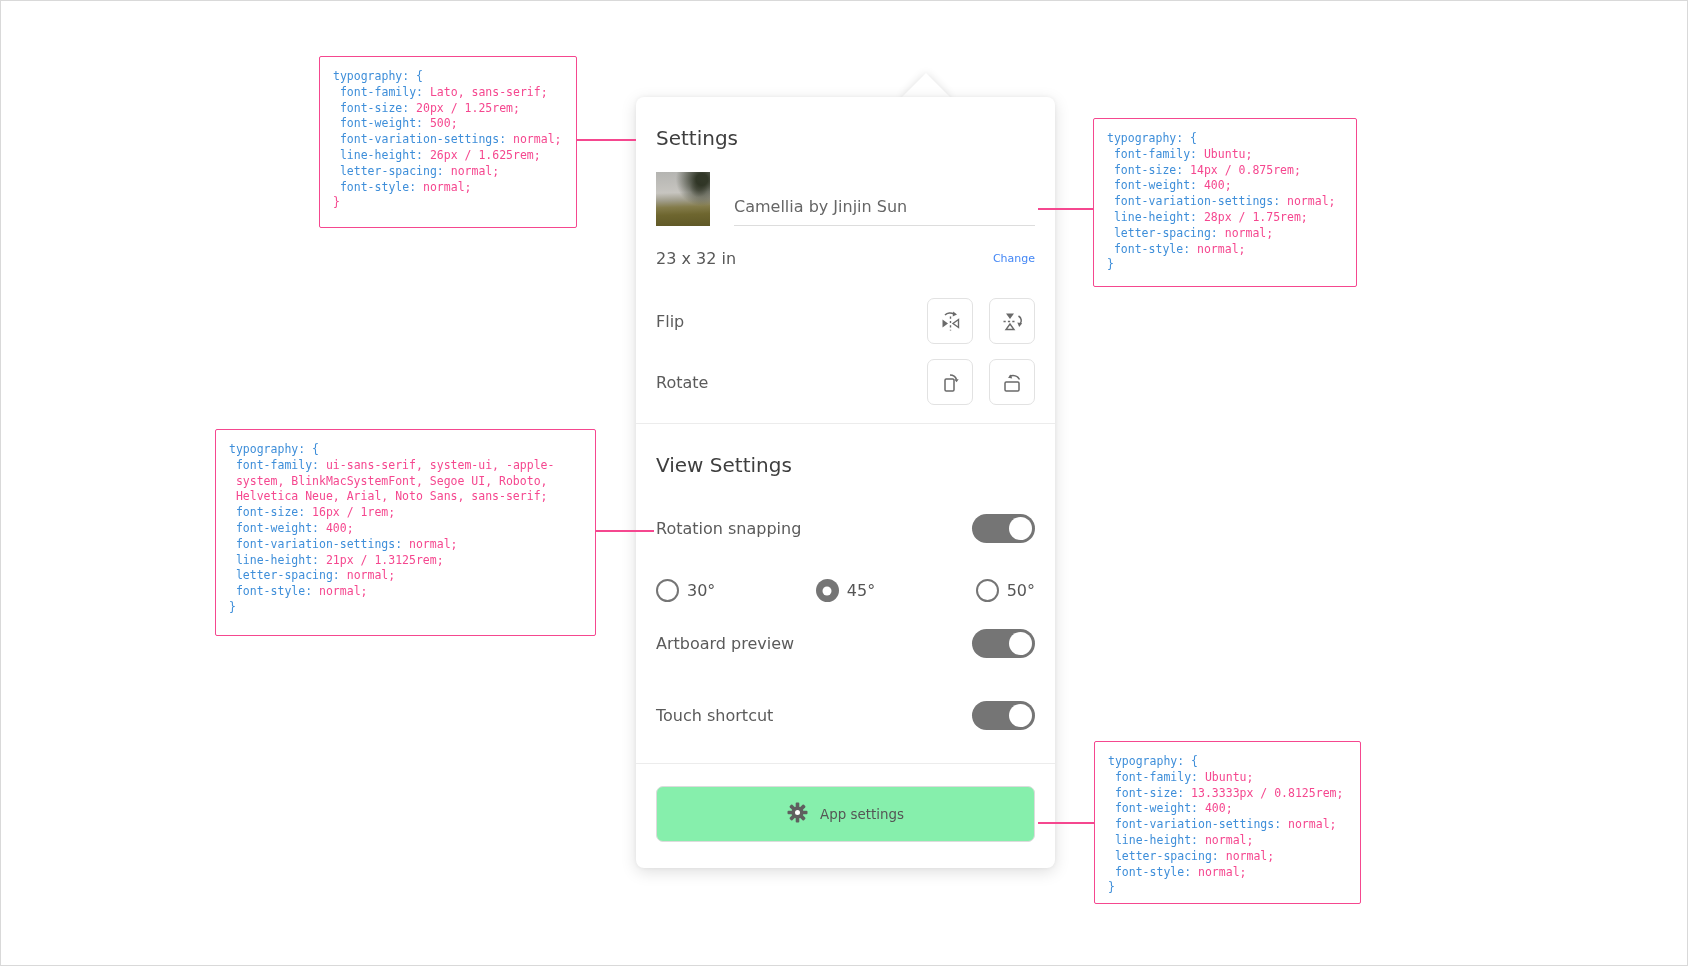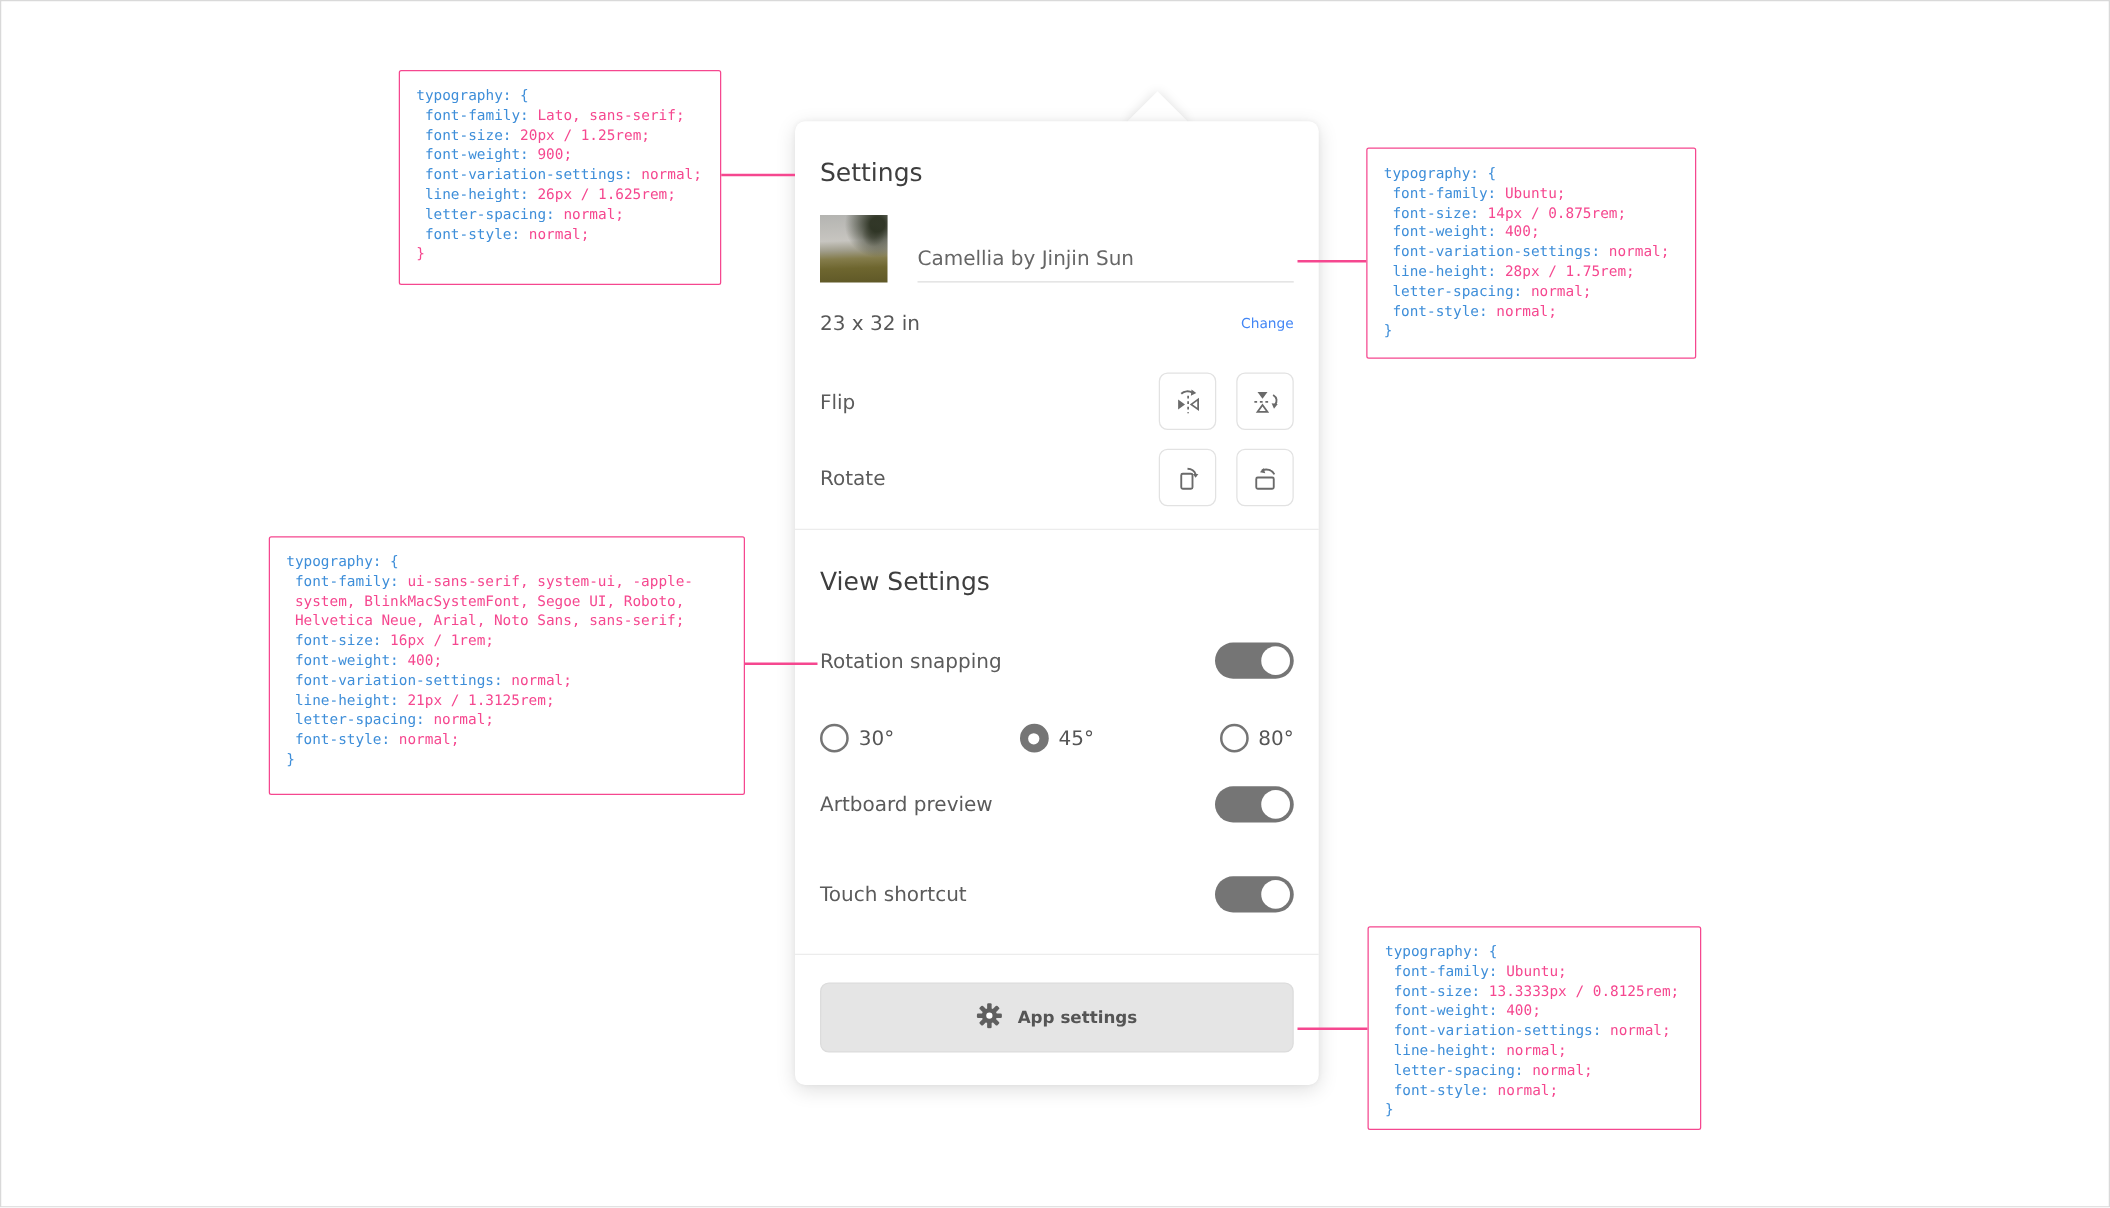--- a/index.html
+++ b/index.html
@@ -94,35 +94,35 @@
   .radio-circle{width:23px;height:23px;border-radius:50%;border:2.5px solid var(--gray);background:#fff;flex:none;position:relative;}
   .radio-item.selected .radio-circle{border:none;background:var(--gray);}
   .radio-item.selected .radio-circle::after{
     content:"";position:absolute;left:50%;top:50%;transform:translate(-50%,-50%);
     width:9px;height:9px;border-radius:50%;background:#fff;
   }
   .radio-label{font-size:16px;color:#555;}
 
   .footer{margin-top:22px;}
   .app-btn{
-    width:100%;height:56px;border:1px solid #dcdcdc;border-radius:7px;background:#e5e5e5;
+    width:100%;height:56px;border:1px solid #dcdcdc;border-radius:7px;background:#86efac;
     display:flex;align-items:center;justify-content:center;gap:12px;
-    font-family:inherit;font-size:13.4px;color:#555;cursor:pointer;font-weight:bold;
+    font-family:inherit;font-size:13.4px;color:#555;cursor:pointer;
   }
 </style>
 </head>
 <body>
 
 <div class="stage">
 
   <div class="code-box" id="box1">
       <div class="code-line"><span class="k">typography: {</span></div>
       <div class="code-line"><span class="k"> font-family:</span><span class="v"> Lato, sans-serif;</span></div>
       <div class="code-line"><span class="k"> font-size:</span><span class="v"> 20px / 1.25rem;</span></div>
-      <div class="code-line"><span class="k"> font-weight:</span><span class="v"> 900;</span></div>
+      <div class="code-line"><span class="k"> font-weight:</span><span class="v"> 500;</span></div>
       <div class="code-line"><span class="k"> font-variation-settings:</span><span class="v"> normal;</span></div>
       <div class="code-line"><span class="k"> line-height:</span><span class="v"> 26px / 1.625rem;</span></div>
       <div class="code-line"><span class="k"> letter-spacing:</span><span class="v"> normal;</span></div>
       <div class="code-line"><span class="k"> font-style:</span><span class="v"> normal;</span></div>
       <div class="code-line"><span class="v">}</span></div>
     </div>
   <div class="code-box" id="box2">
       <div class="code-line"><span class="k">typography: {</span></div>
       <div class="code-line"><span class="k"> font-family:</span><span class="v"> Ubuntu;</span></div>
       <div class="code-line"><span class="k"> font-size:</span><span class="v"> 14px / 0.875rem;</span></div>
@@ -248,21 +248,21 @@
       <div class="radio-item">
         <span class="radio-circle"></span>
         <span class="radio-label">30°</span>
       </div>
       <div class="radio-item selected">
         <span class="radio-circle"></span>
         <span class="radio-label">45°</span>
       </div>
       <div class="radio-item">
         <span class="radio-circle"></span>
-        <span class="radio-label">80°</span>
+        <span class="radio-label">50°</span>
       </div>
     </div>
 
     <div class="setting-row ap">
       <span class="row-label">Artboard preview</span>
       <div class="toggle">
           <div class="knob"></div>
         </div>
     </div>
 

